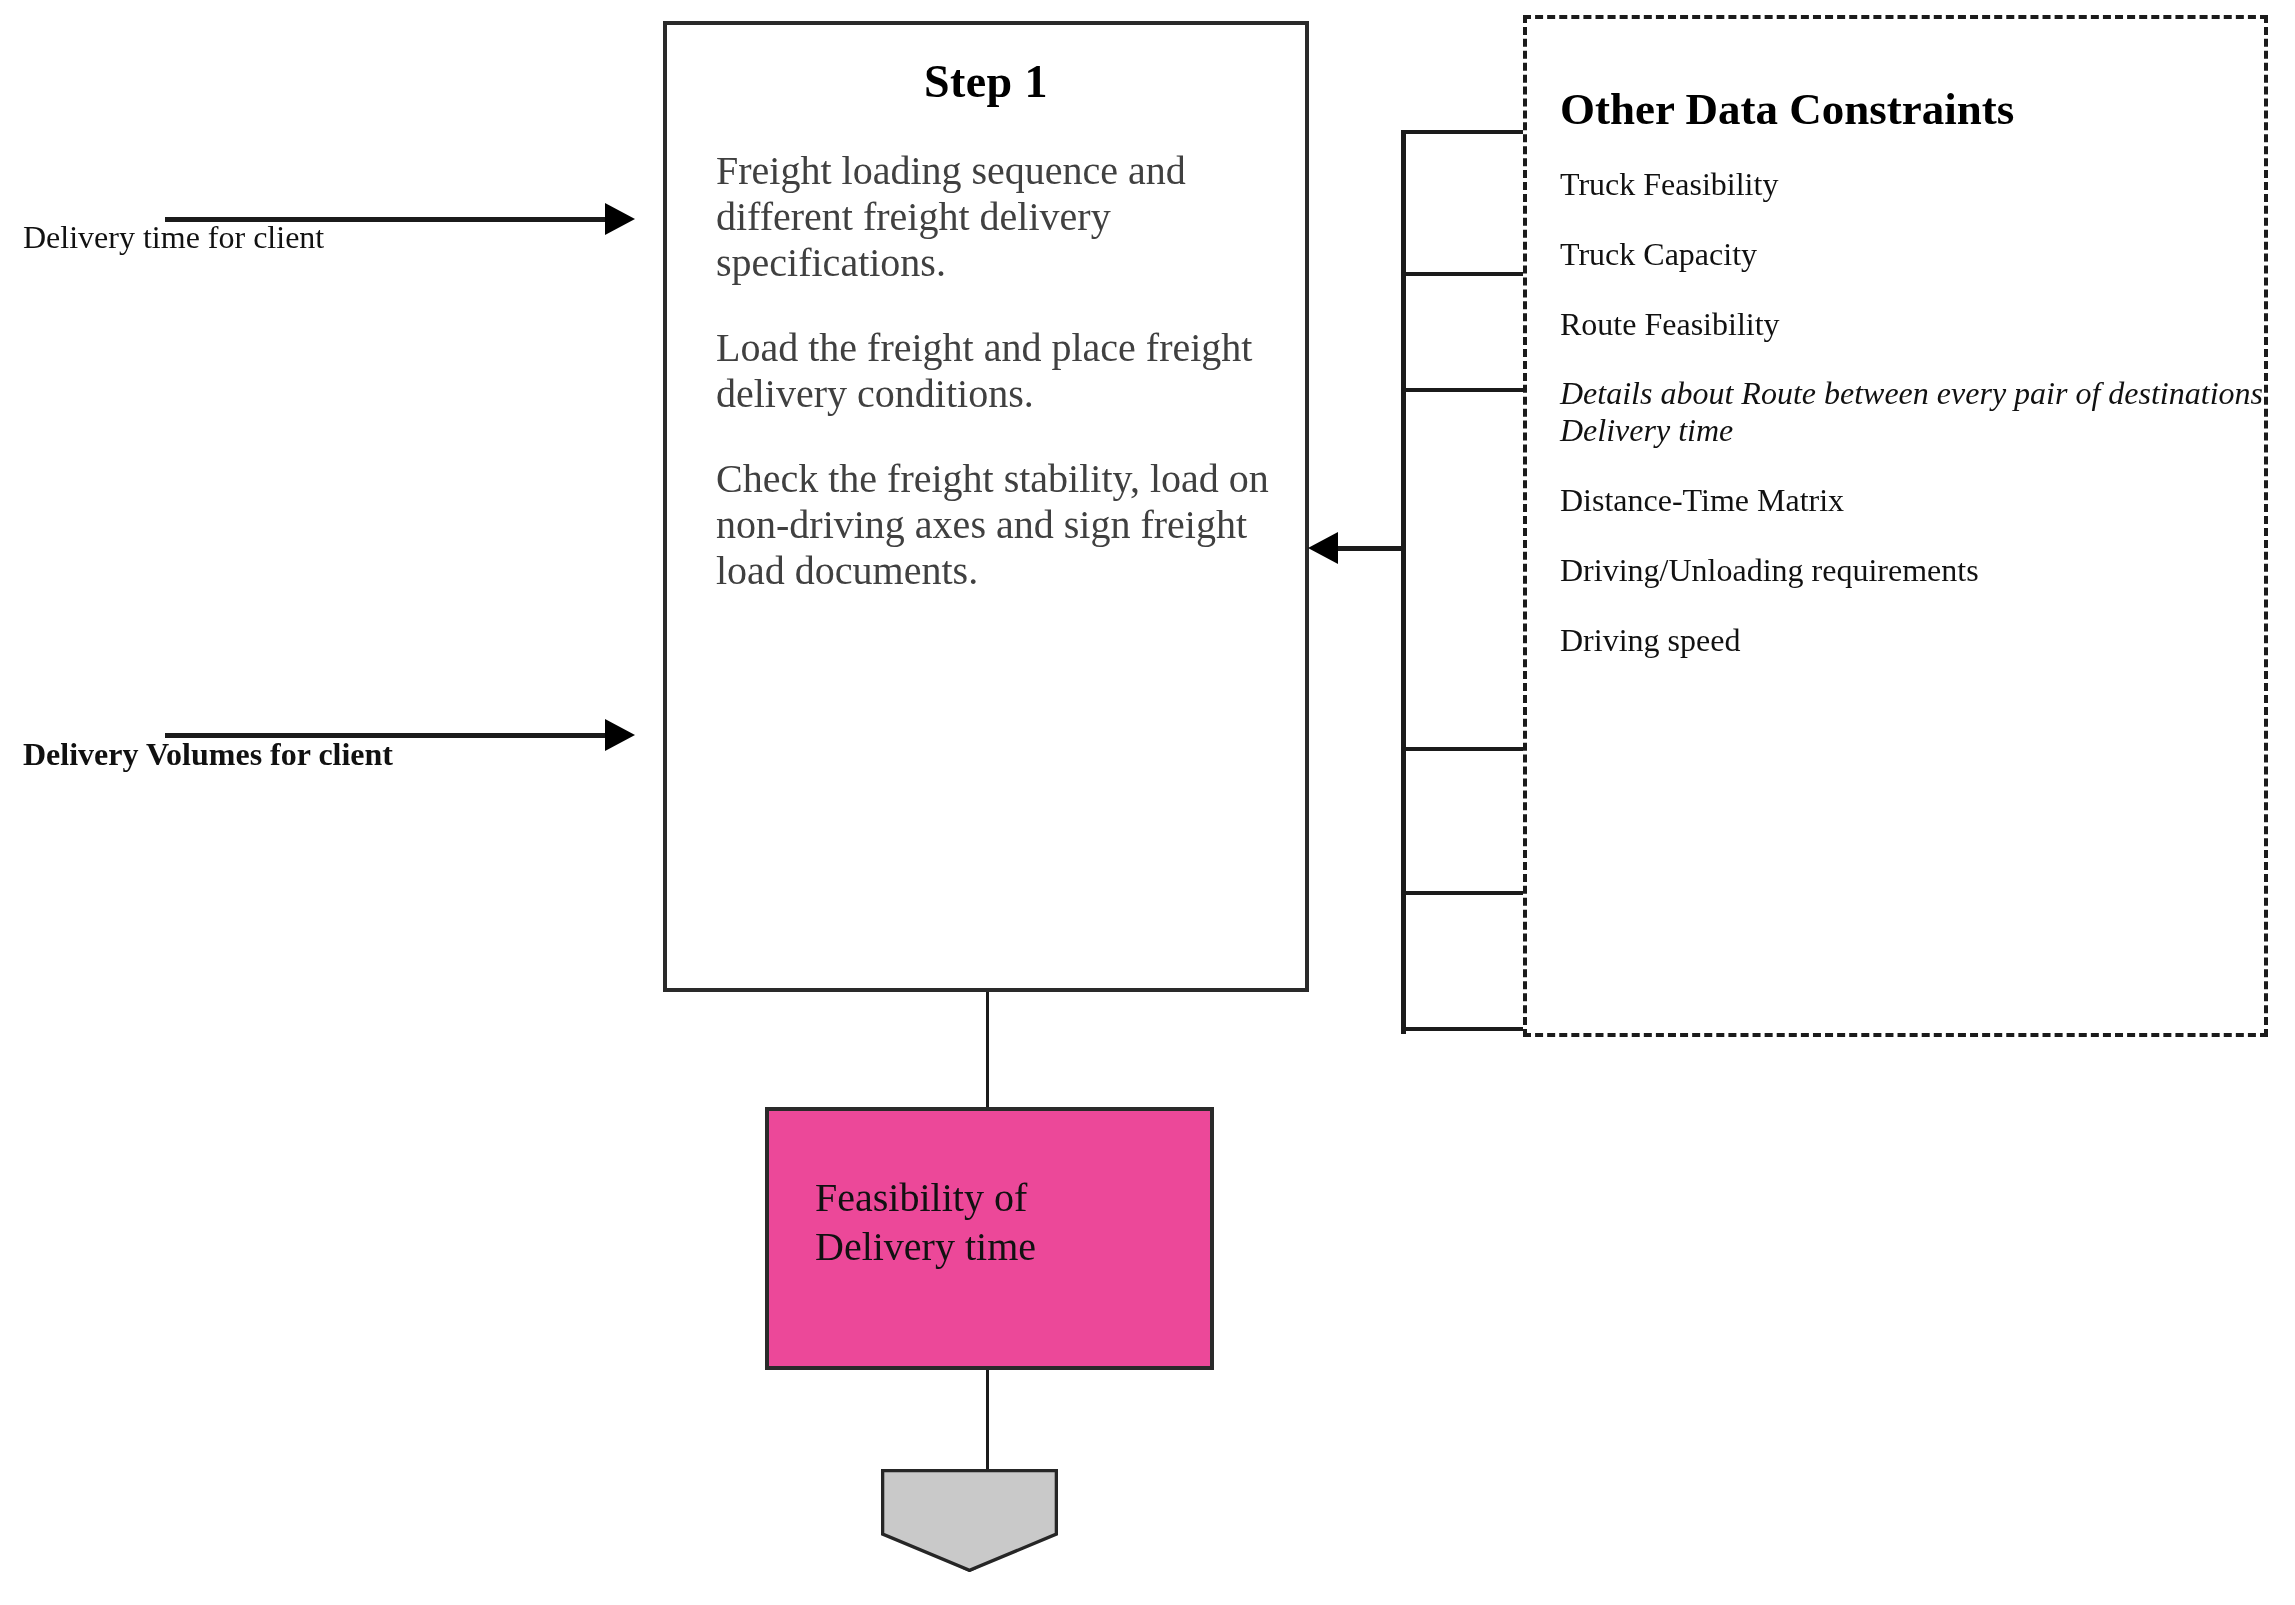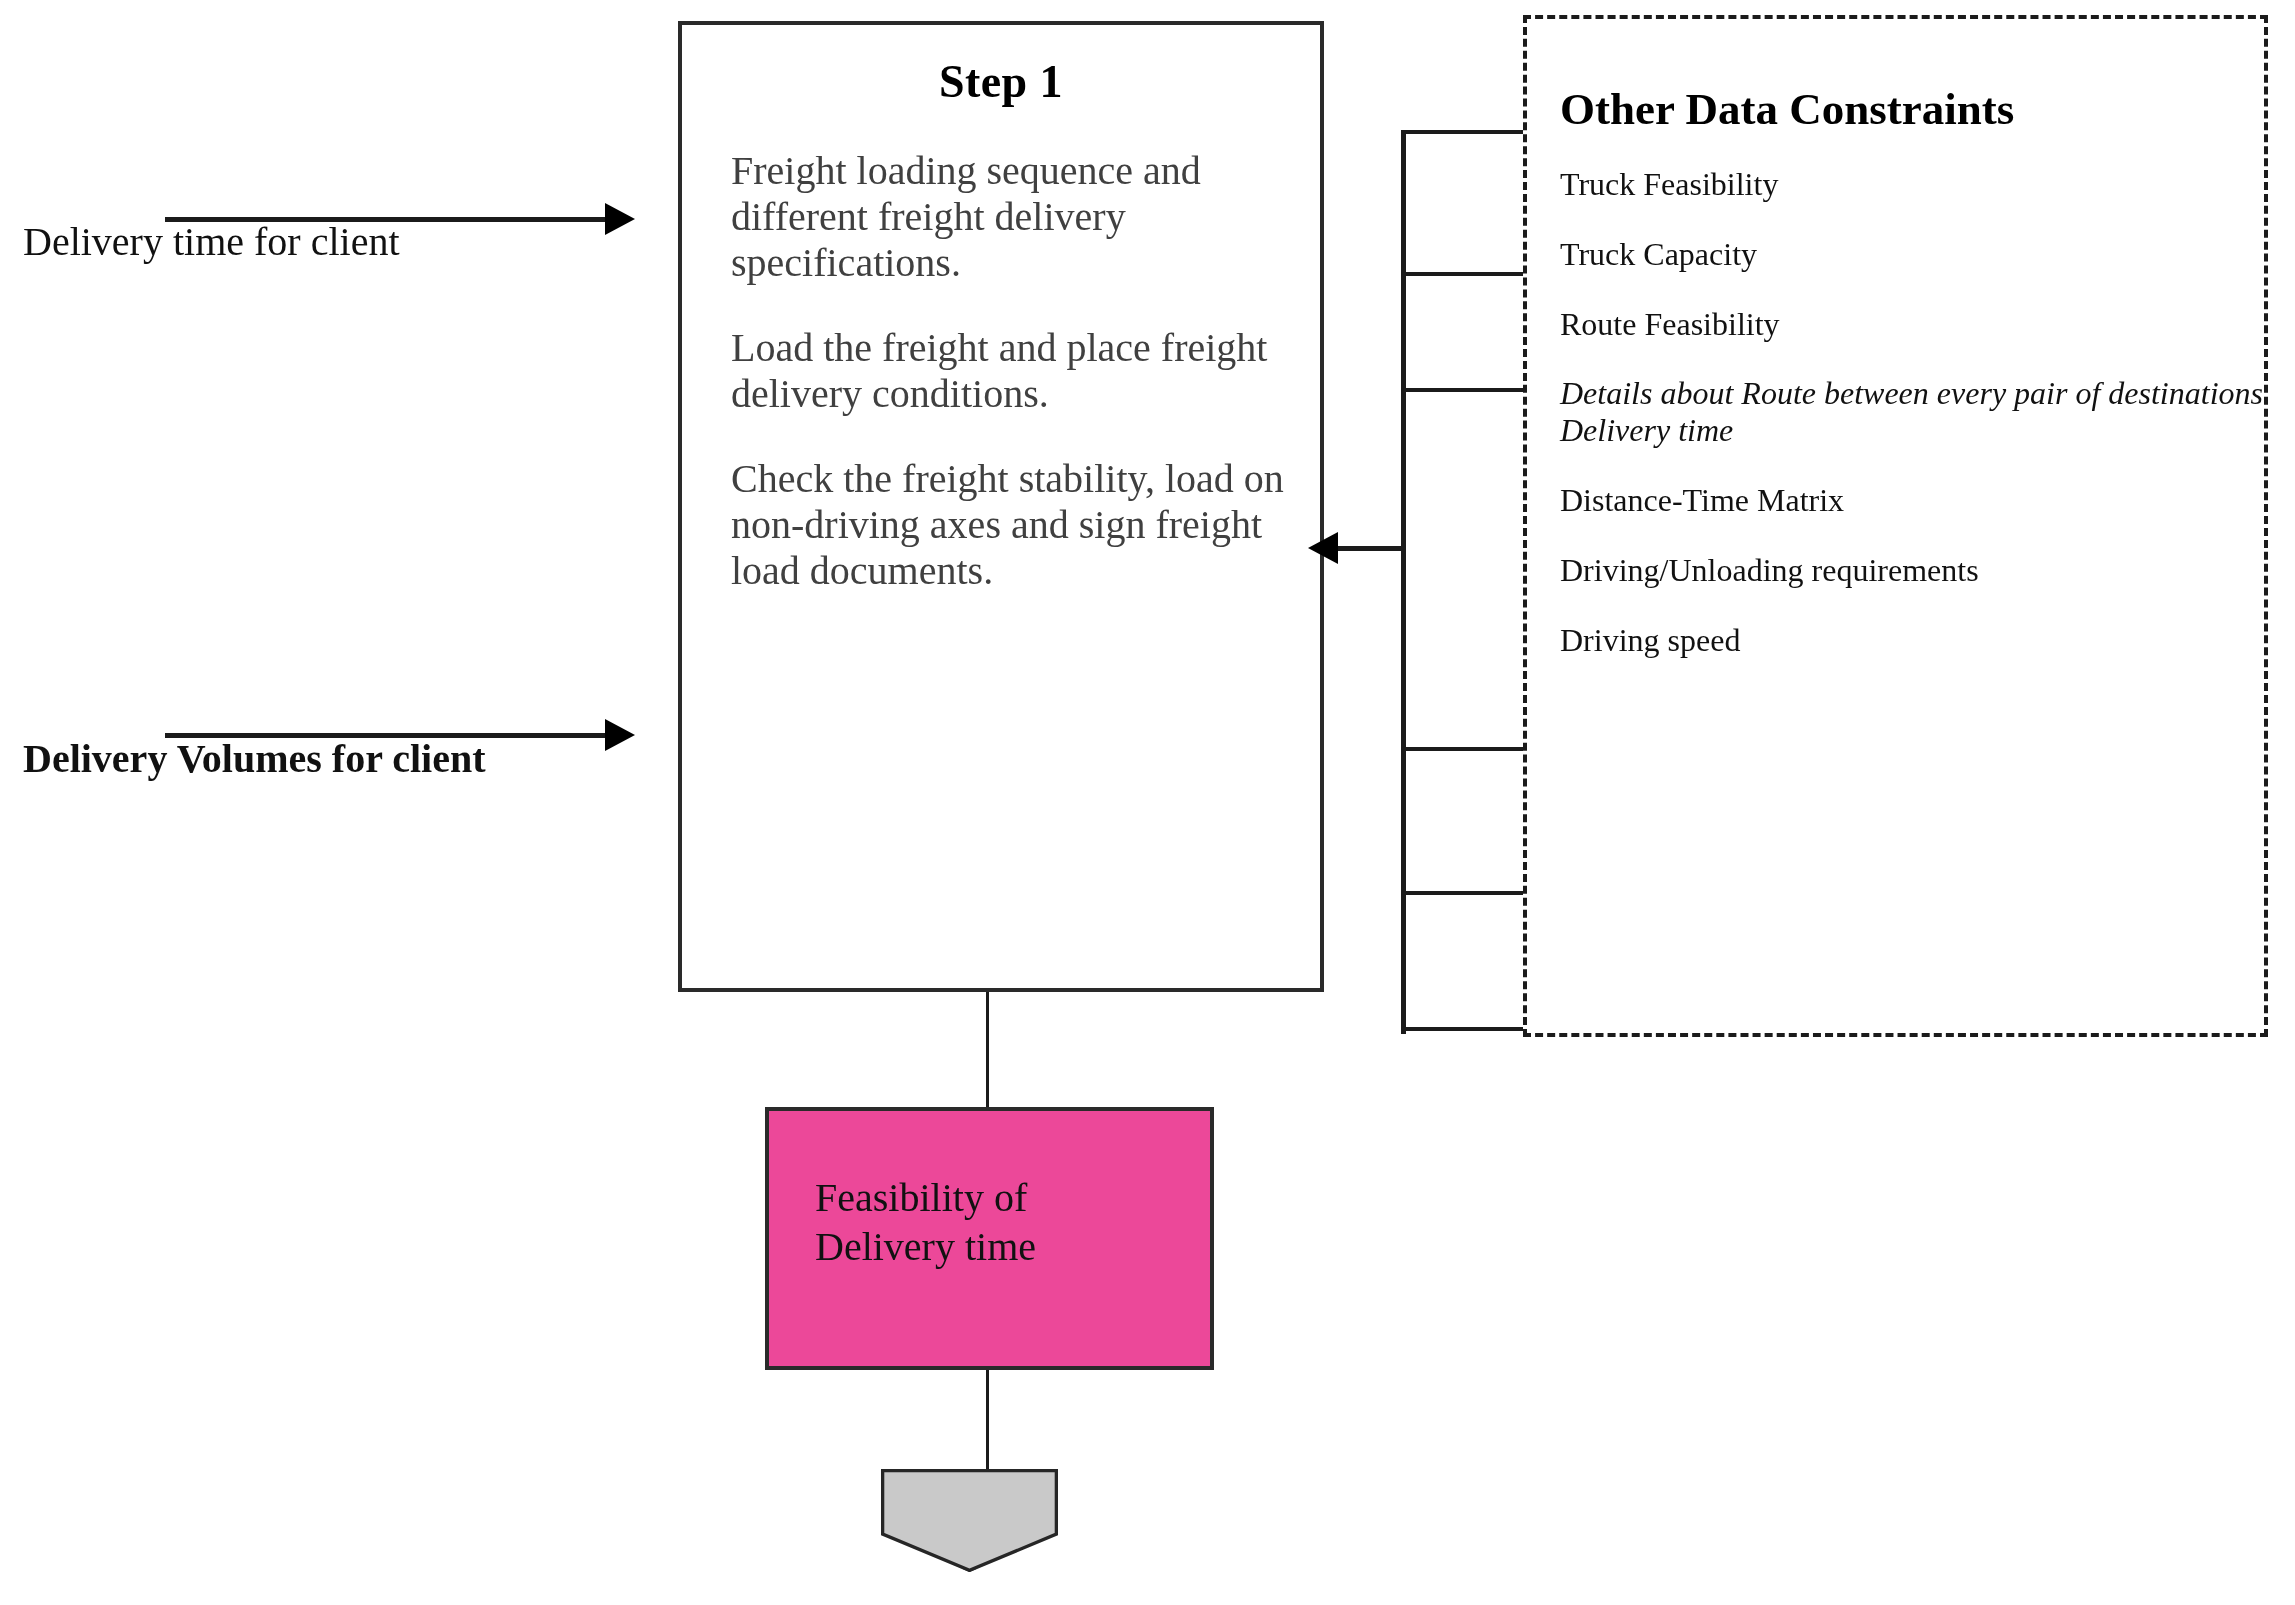--- a/index.html
+++ b/index.html
@@ -15,21 +15,21 @@
     font-family: "Liberation Serif", "DejaVu Serif", serif;
     color: #000000;
     overflow: hidden;
   }
 
   .abs { position: absolute; }
 
   
   .input-label {
     position: absolute;
-    font-size: 40px;
+    font-size: 32px;
     line-height: 1.05;
     white-space: nowrap;
     color: #111111;
   }
 
   
   .arrow-h {
     position: absolute;
     height: 5px;
     background: #1b1b1b;
@@ -47,21 +47,21 @@
     width: 0;
     height: 0;
     border-top: 16.5px solid transparent;
     border-bottom: 16.5px solid transparent;
     border-right: 30px solid #000000;
   }
 
   
   #step1-box {
     position: absolute;
-    left: 678px;
+    left: 663px;
     top: 20.6px;
     width: 646px;
     height: 971px;
     border: 4.1px solid #2a2a2a;
     background: #ffffff;
     box-sizing: border-box;
   }
   #step1-title {
     position: absolute;
     top: 30px;

